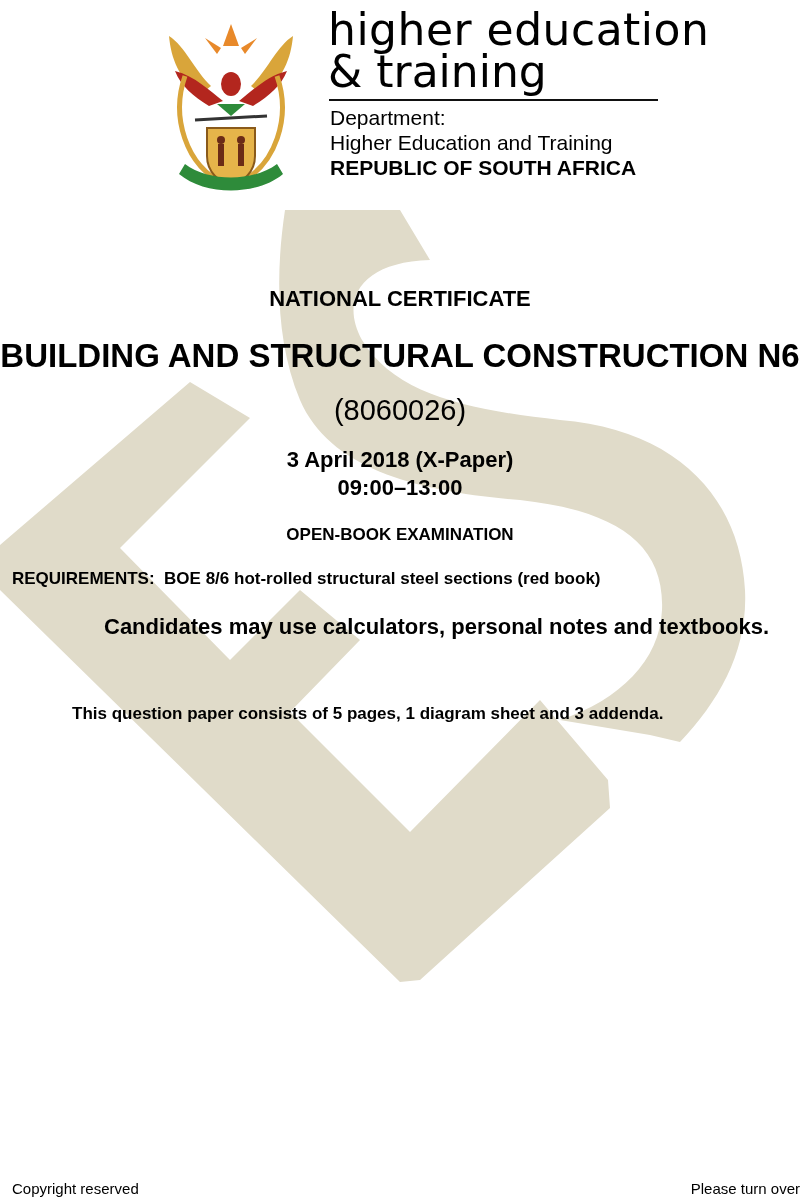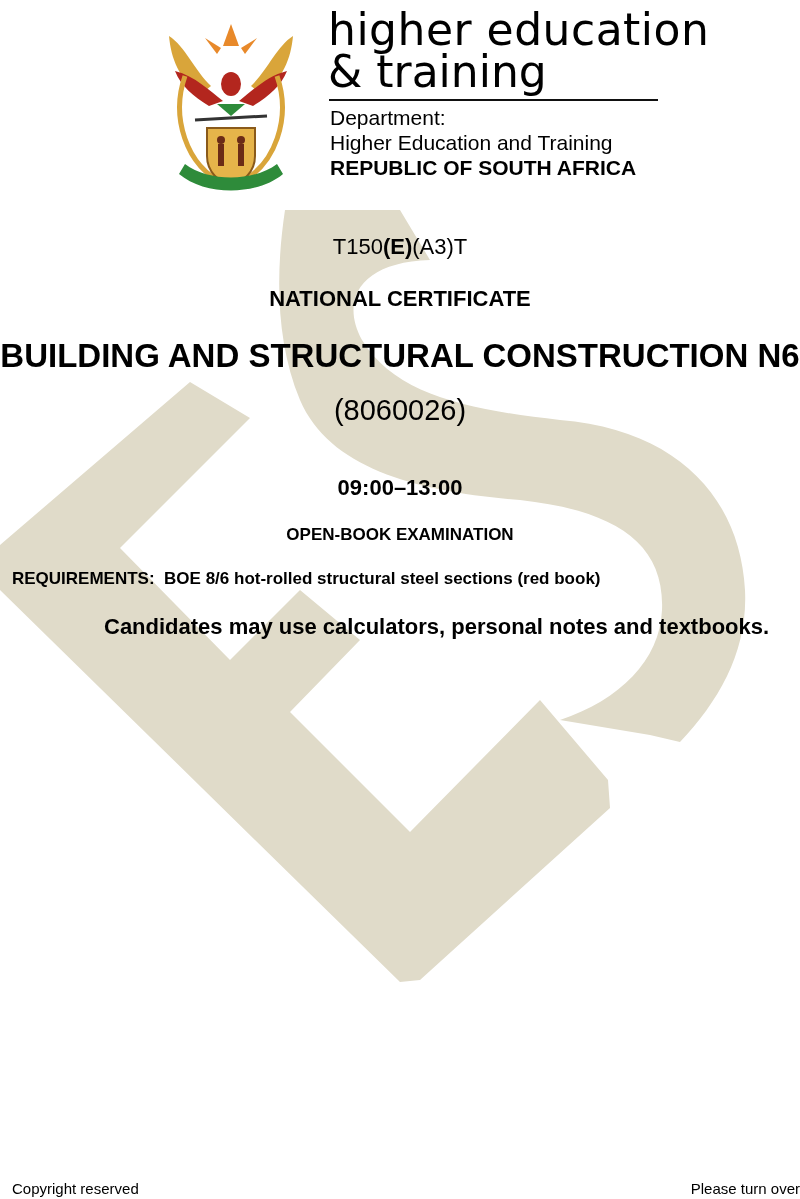--- a/index.html
+++ b/index.html
@@ -60,25 +60,26 @@
     <path d="M14 158 C40 180 92 180 118 158 L112 148 C88 166 44 166 20 148 Z" fill="#2e8b3a"></path>
   </svg>
 
   <div class="brand1">higher education</div>
   <div class="brand2">&amp; training</div>
   <div class="brand-rule"></div>
   <div class="dept1">Department:</div>
   <div class="dept2">Higher Education and Training</div>
   <div class="dept3">REPUBLIC OF SOUTH AFRICA</div>
 
-  <div class="center code"><span>T150</span><b>(E)</b><span>(A3)T</span></div>
   <div class="center cert">NATIONAL CERTIFICATE</div>
   <div class="center subject">BUILDING AND STRUCTURAL CONSTRUCTION N6</div>
   <div class="center number">(8060026)</div>
+  <div class="center date">3 April 2018 (X-Paper)</div>
   <div class="center time">09:00–13:00</div>
   <div class="center openbook">OPEN-BOOK EXAMINATION</div>
 
   <div class="req"><span>REQUIREMENTS:</span>  <span>BOE 8/6 hot-rolled structural steel sections (red book)</span></div>
   <div class="cand">Candidates may use calculators, personal notes and textbooks.</div>
+  <div class="consists">This question paper consists of 5 pages, 1 diagram sheet and 3 addenda.</div>
 
   <div class="footer-left">Copyright reserved</div>
   <div class="footer-right">Please turn over</div>
 </div>
 
 </body></html>

